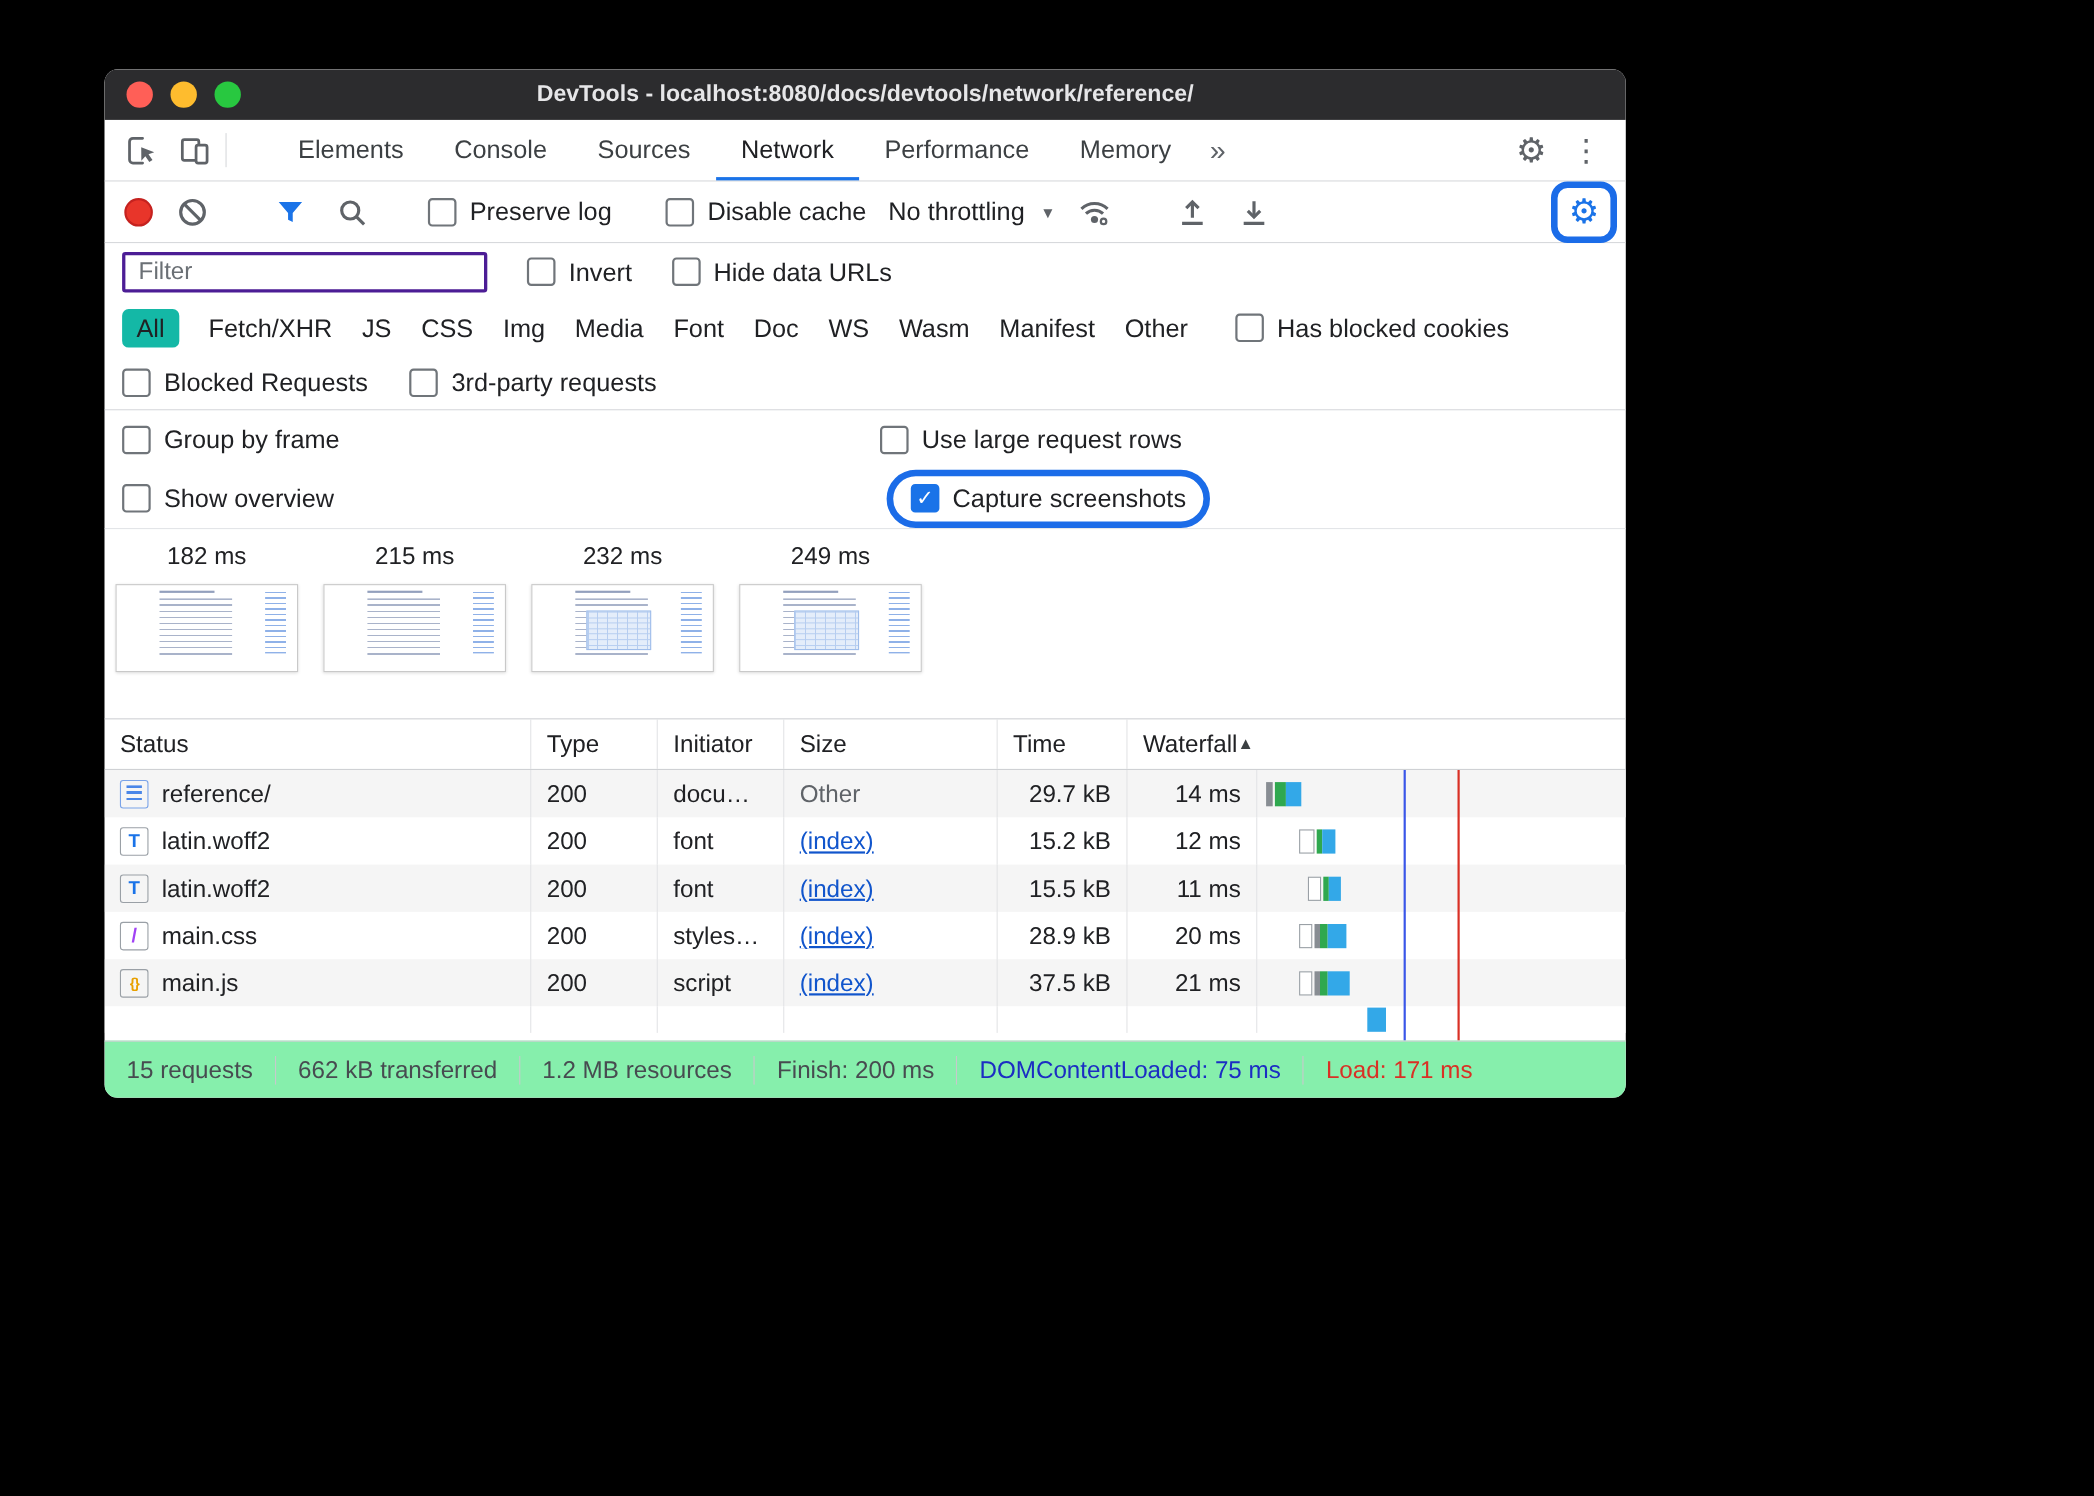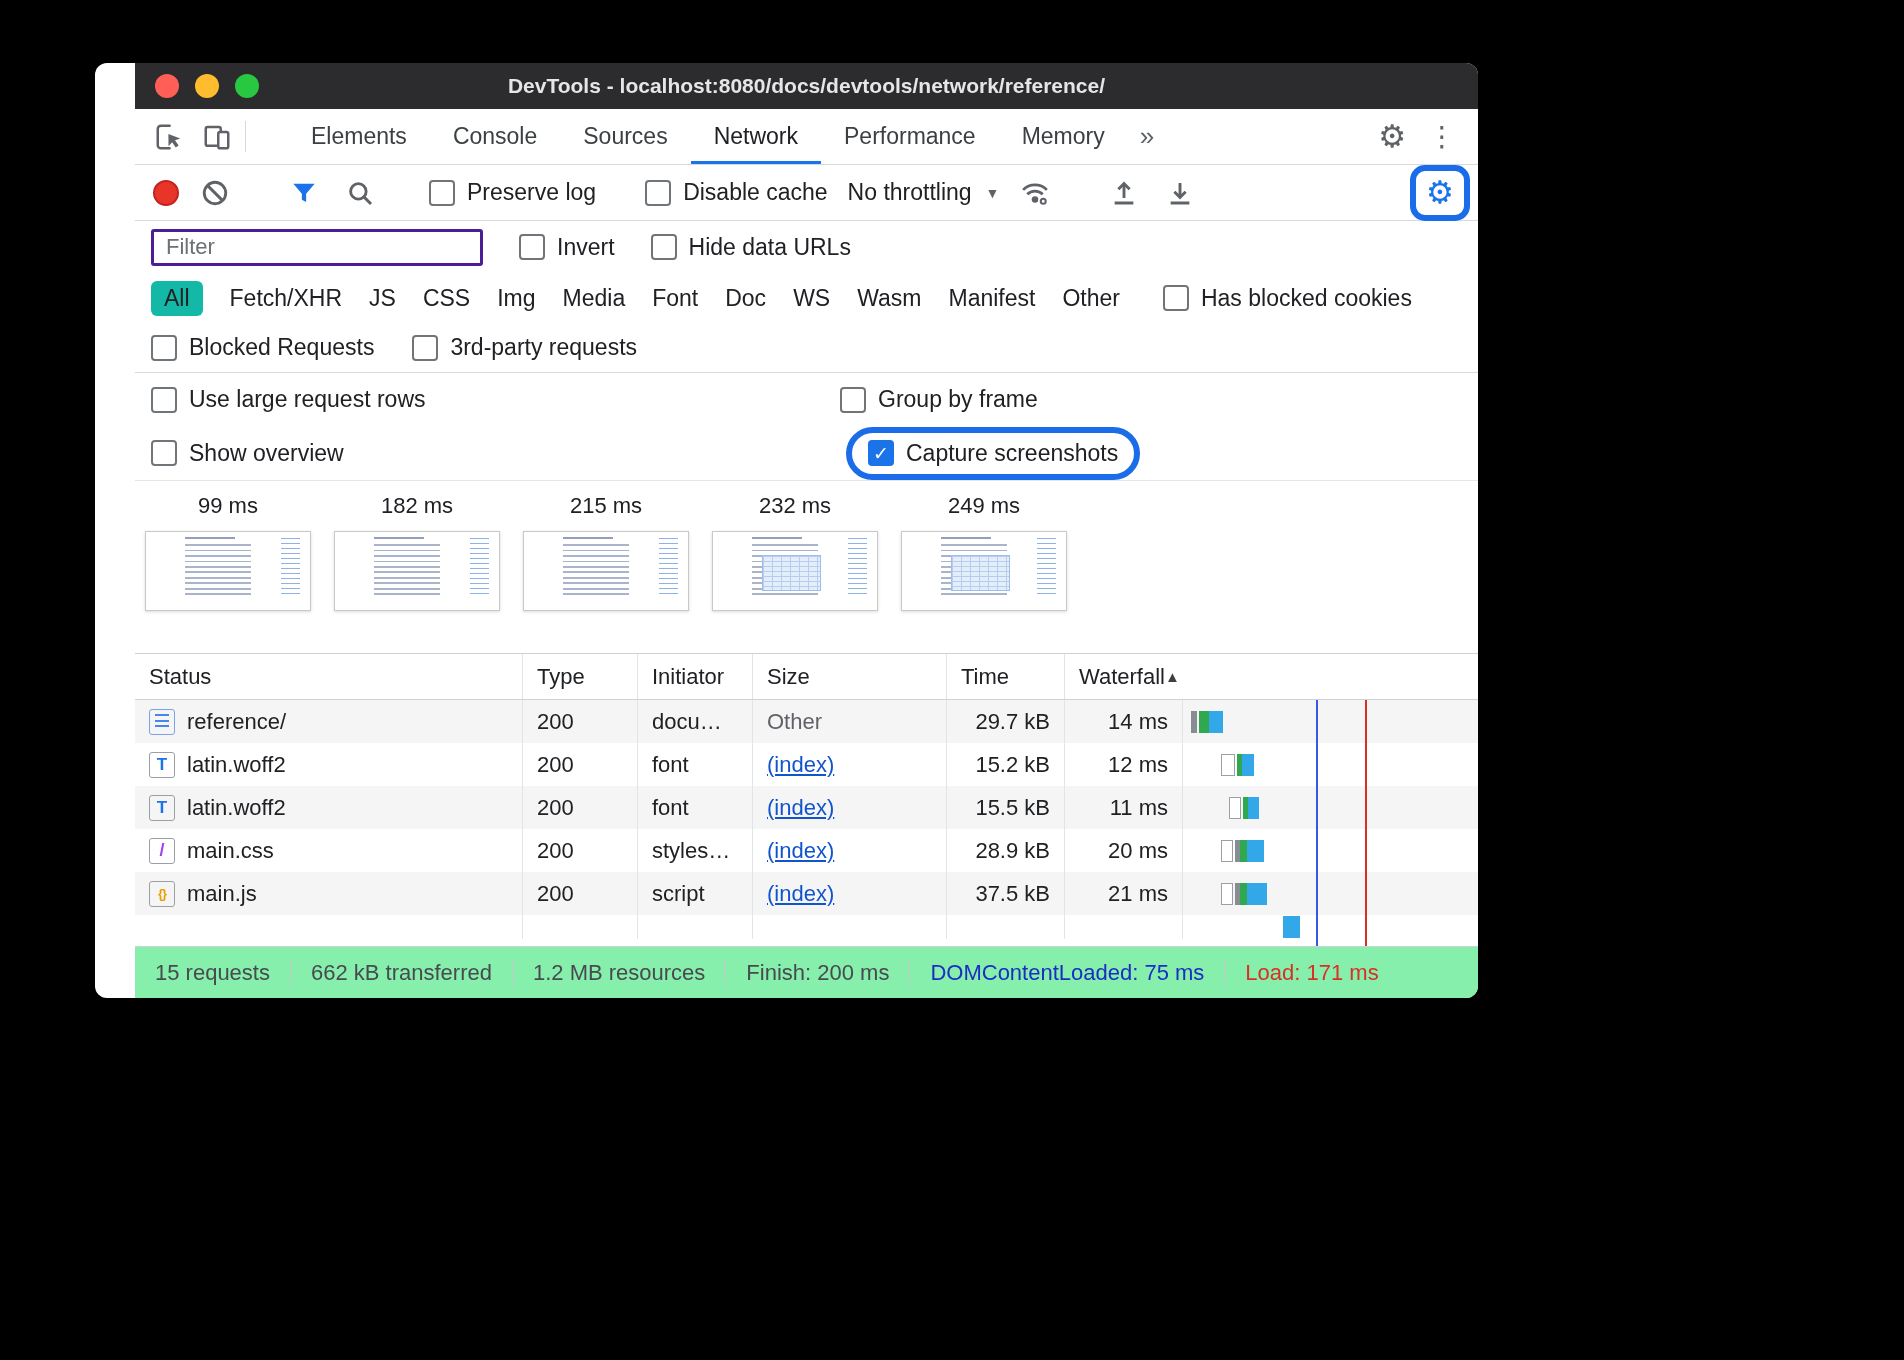--- a/index.html
+++ b/index.html
@@ -4,21 +4,21 @@
 <style>
   :root{
     --accent:#1a73e8; --ring:#1b6ce8; --record-red:#e8352a; --link-blue:#1155cc;
     --dcl-blue:#1b2dc3; --load-red:#d93025; --wf-green:#2fa84f; --wf-blue:#33a8e8;
     --wf-gray:#888d93; --row-alt:#f5f5f5;
   }
   *{box-sizing:border-box;margin:0;padding:0;}
   body{width:1904px;height:1360px;background:#000;position:relative;
        font-family:"Liberation Sans","DejaVu Sans",sans-serif;color:#202124;}
   .window{position:absolute;left:95px;top:63px;width:1383px;height:935px;background:#fff;
-          border-radius:12px;overflow:hidden;display:flex;flex-direction:column;padding-left:40px;}
+          border-radius:12px;overflow:hidden;display:flex;flex-direction:column;}
 
   
   .titlebar{height:46px;flex:0 0 auto;background:#2c2c2e;display:flex;align-items:center;position:relative;}
   .lights{display:flex;gap:16px;margin-left:20px;z-index:2;}
   .light{width:24px;height:24px;border-radius:50%;}
   .light.red{background:#ff5f57}.light.yellow{background:#febc2e}.light.green{background:#28c840}
   .title{position:absolute;left:0;right:0;text-align:center;color:#e6e6e8;font-size:21px;font-weight:600;pointer-events:none;}
 
   
   .tabbar{height:56px;flex:0 0 auto;border-bottom:1px solid #d7d9dc;display:flex;align-items:stretch;padding:0 14px;}
@@ -282,52 +282,44 @@
     <label class="cb-row">
       <span class="cb"></span>
       <span class="cb-label">3rd-party requests</span>
     </label>
   </div>
 
   <div class="settingspane">
     <div class="sp-row">
       <label class="cb-row">
         <span class="cb"></span>
-        <span class="cb-label">Use large request rows</span>
+        <span class="cb-label">Group by frame</span>
       </label>
       <label class="cb-row">
         <span class="cb"></span>
-        <span class="cb-label">Group by frame</span>
+        <span class="cb-label">Use large request rows</span>
       </label>
     </div>
     <div class="sp-row">
       <label class="cb-row">
         <span class="cb"></span>
         <span class="cb-label">Show overview</span>
       </label>
       <span class="cap-wrap">
         <label class="cb-row">
           <span class="cb checked"></span>
           <span class="cb-label">Capture screenshots</span>
         </label>
         <span class="ring cap-ring"></span>
       </span>
     </div>
   </div>
 
   <div class="filmstrip" id="filmstrip">
       <div class="frame">
-        <div class="frame-time">99 ms</div>
-        <div class="thumb v1">
-          <div class="sk sk-top"></div>
-          <div class="sk sk-main"></div>
-          <div class="sk sk-side"></div>
-        </div>
-      </div>
-      <div class="frame">
         <div class="frame-time">182 ms</div>
         <div class="thumb v2">
           <div class="sk sk-top"></div>
           <div class="sk sk-main"></div>
           <div class="sk sk-side"></div>
         </div>
       </div>
       <div class="frame">
         <div class="frame-time">215 ms</div>
         <div class="thumb v3">

